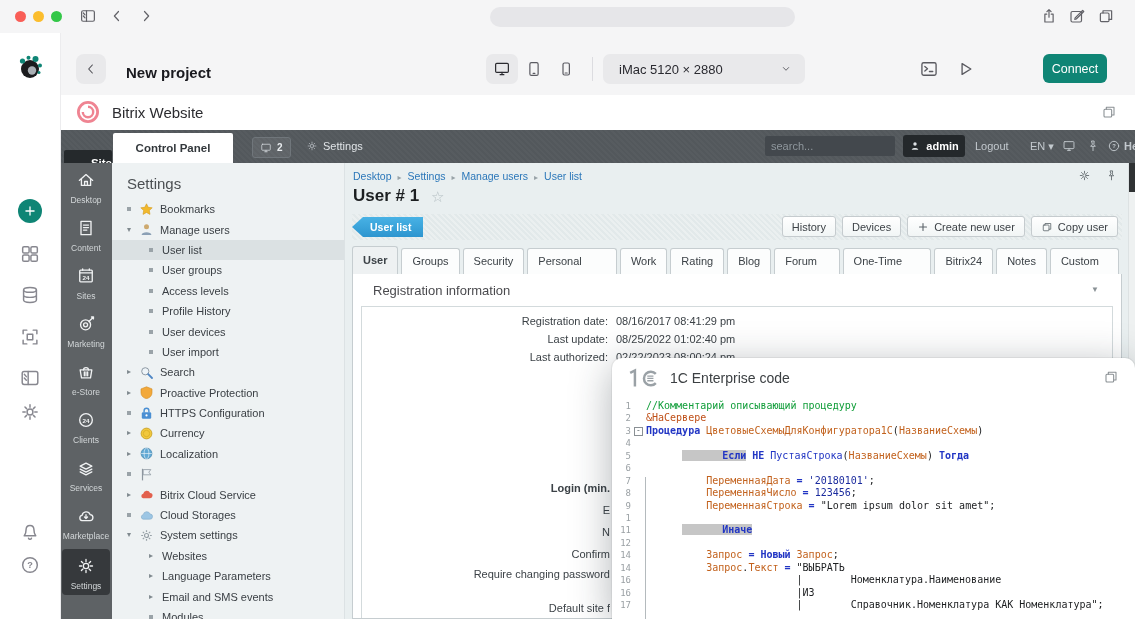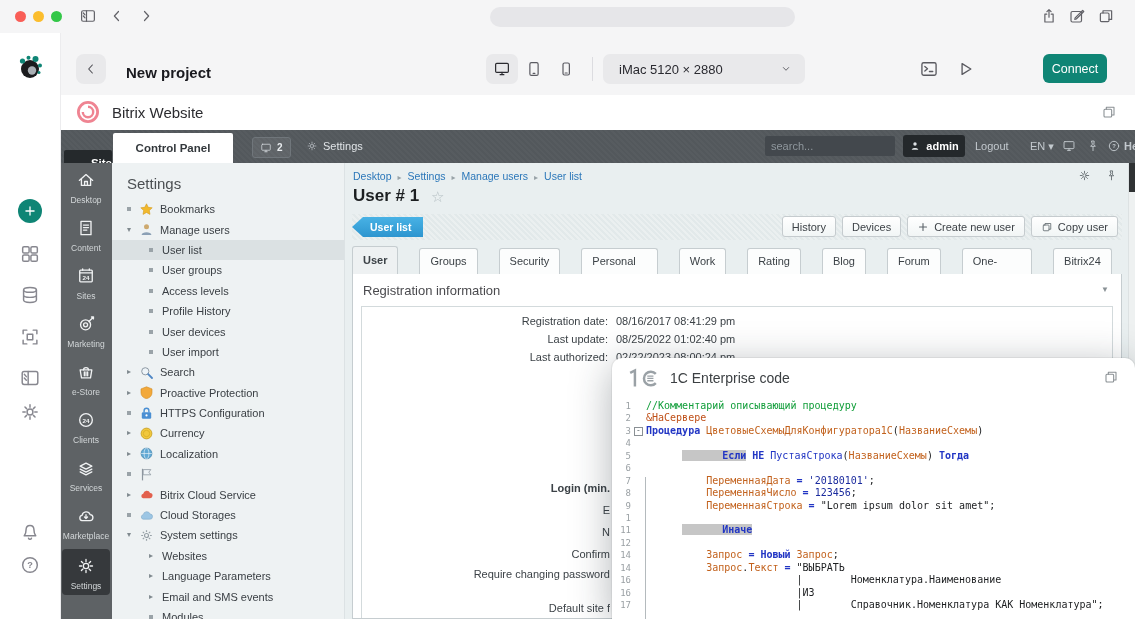--- a/index.html
+++ b/index.html
@@ -88,27 +88,27 @@
   .toolbar-strip{position:absolute;left:7px;top:51px;right:6px;height:26px;background:#e2e9ea;
      background-image:repeating-linear-gradient(45deg,rgba(255,255,255,.3) 0 2px,transparent 2px 4px);}
   .back-btn{position:absolute;left:0;top:3px;height:20px;line-height:20px;padding:0 12px 0 18px;color:#fff;font-size:10.5px;font-weight:bold;
      background:linear-gradient(#48b2e5,#2d95cf);clip-path:polygon(0 50%,11px 0,100% 0,100% 100%,11px 100%);cursor:pointer;}
   .actions{position:absolute;right:4px;top:2px;display:flex;gap:6px;border-radius:8px;}
   .abtn{height:21px;padding:0 9px;background:linear-gradient(#ffffff,#f1f5f5);border:1px solid #c5cbce;border-radius:3px;
      font-size:11px;color:#3d4247;font-family:inherit;display:flex;align-items:center;gap:5px;cursor:pointer;}
   .abtn .ic{color:#5c646a}
 
   .tabs-row{position:absolute;left:7px;top:84px;right:6px;height:27px;border-bottom:1px solid #c6cdd0;display:flex;align-items:flex-end;}
-  .tab{height:25px;line-height:25px;padding:0 10px;margin-right:21px;background:#fcfdfd;border:1px solid #c6cdd0;border-bottom:none;
+  .tab{height:25px;line-height:25px;padding:0 10px;margin-right:3px;background:#fcfdfd;border:1px solid #c6cdd0;border-bottom:none;
      border-radius:3px 3px 0 0;font-size:11px;color:#3c4247;cursor:pointer;}
   .tab.active{background:#eef1f2;font-weight:bold;height:27px;line-height:27px;margin-bottom:-1px;border-bottom:1px solid #eef1f2;}
   .tabs-icons{position:absolute;right:10px;top:6px;display:flex;gap:14px;color:#5f676c;}
 
   .form-area{position:absolute;left:7px;top:111px;right:6px;bottom:0;background:#fff;border:1px solid #c6cdd0;border-top:none;box-sizing:border-box;}
-  .section-head{position:relative;margin:9px 10px 0;font-size:13px;color:#4a4a4e;}
+  .section-head{position:relative;margin:9px 20px 0;font-size:13px;color:#4a4a4e;}
   .section-head .chev{position:absolute;right:2px;top:2px;font-size:8px;color:#8a9296;cursor:pointer;}
   .fieldset{position:absolute;left:8px;top:32px;right:8px;bottom:0;border:1px solid #d3dadc;border-bottom:none;}
   .frow{display:flex;font-size:11px;color:#3c4247;margin-top:6px;}
   .frow:first-child{margin-top:8px;}
   .frow .fl{width:246px;text-align:right;padding-right:8px;}
   .frag{position:absolute;left:0;width:265px;text-align:right;font-size:11px;color:#3c4247;white-space:nowrap;overflow:hidden;}
   .frag.b{font-weight:bold;}
 
   .page-scroll{position:absolute;right:0;top:68px;width:7px;bottom:0;background:#eef1f1;border-left:1px solid #dde2e3;box-sizing:border-box;}
   .page-scroll .thumb{width:100%;height:29px;background:#2f3234;cursor:pointer;}

